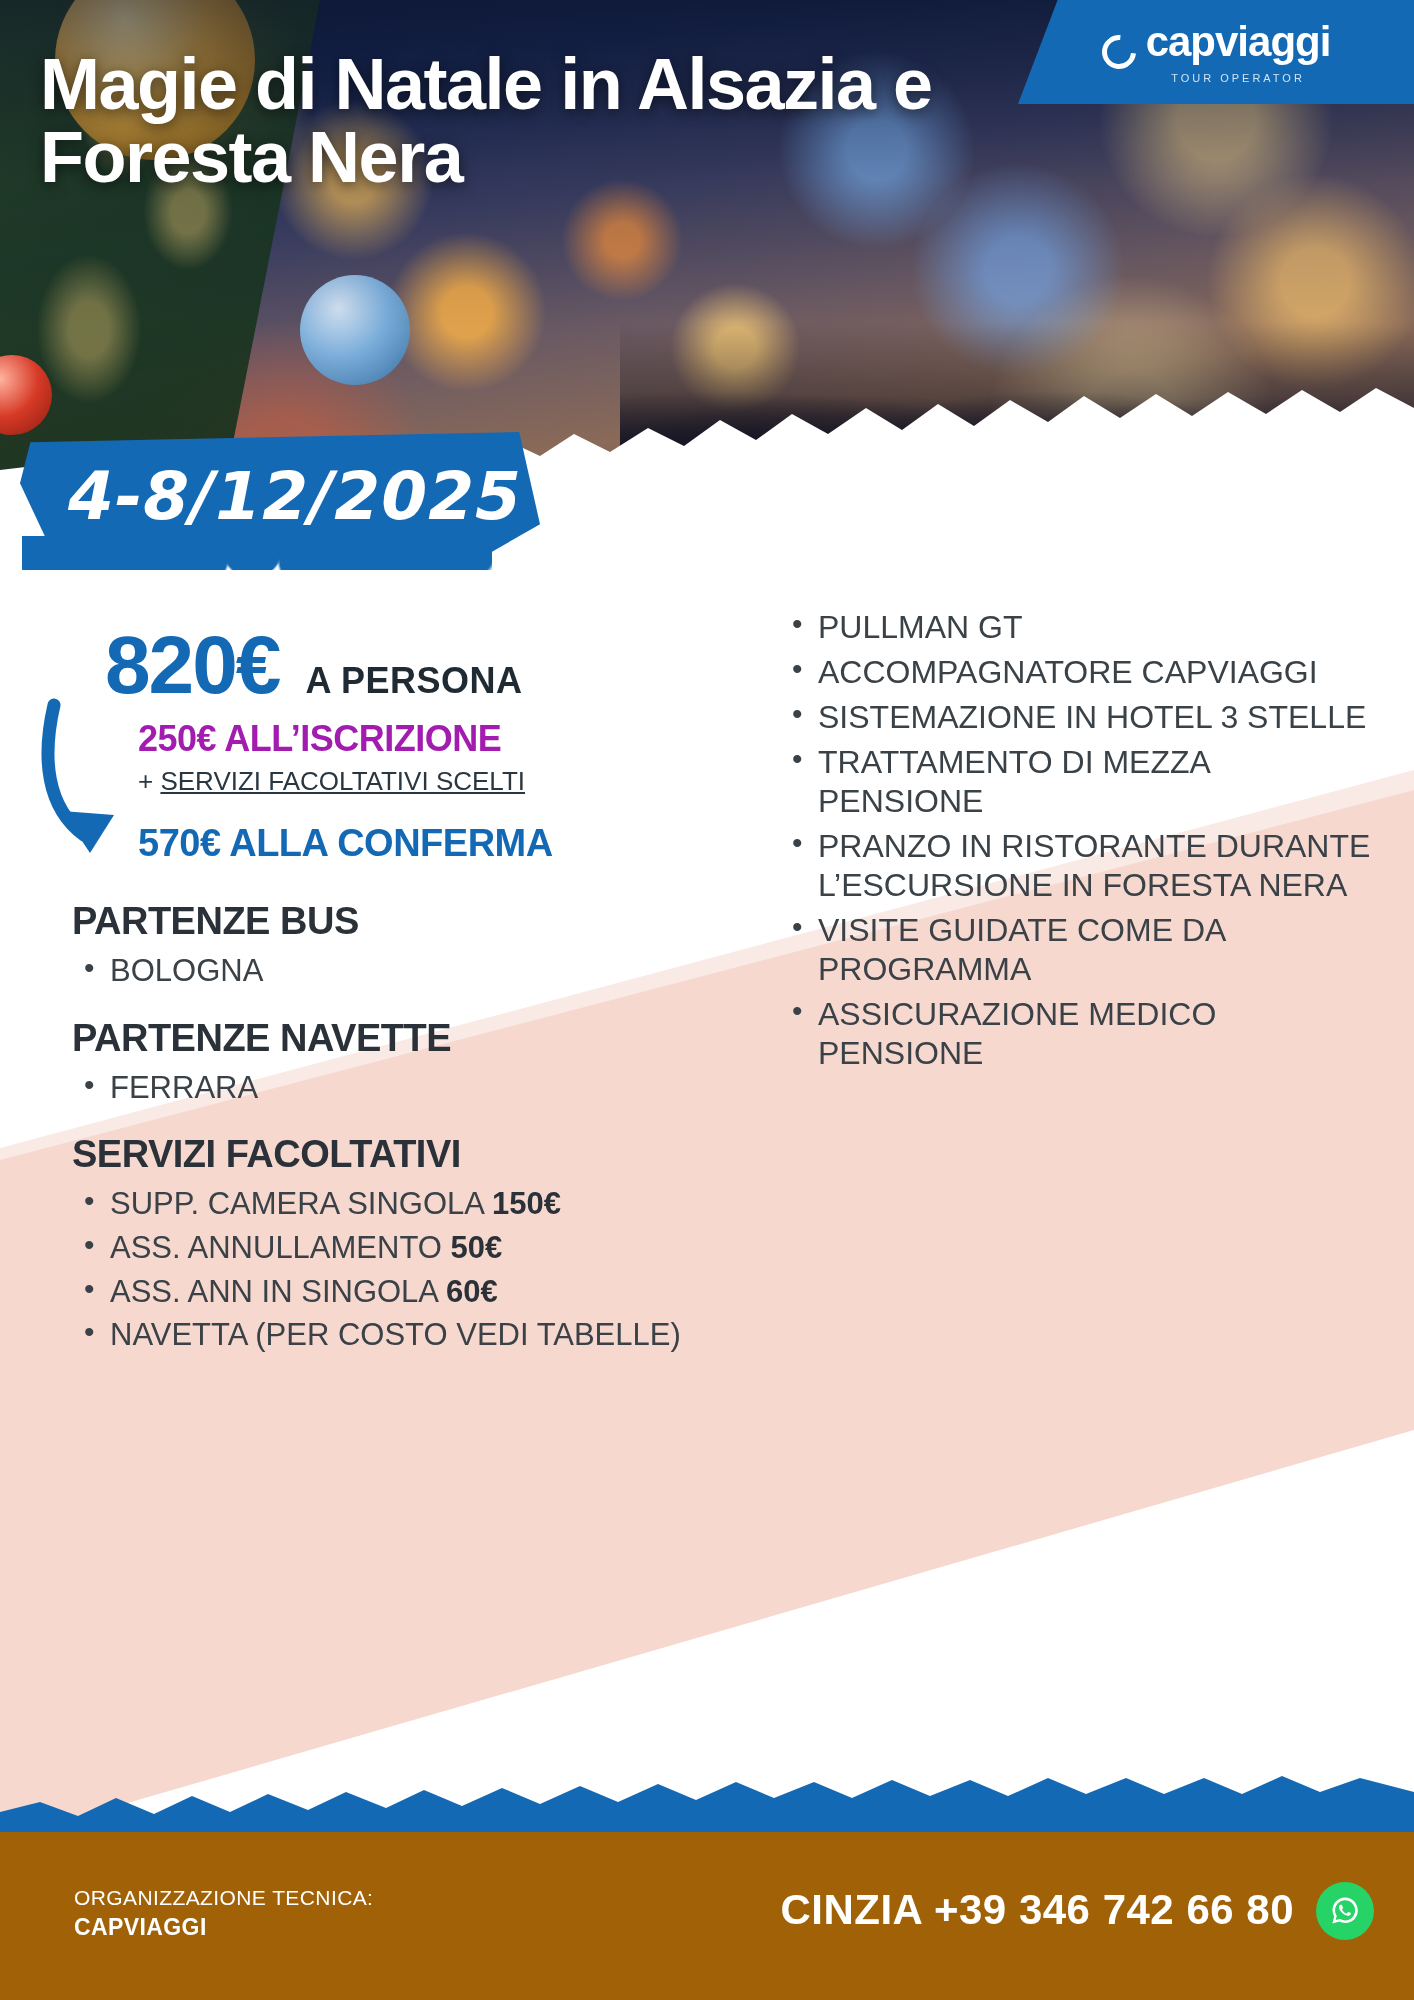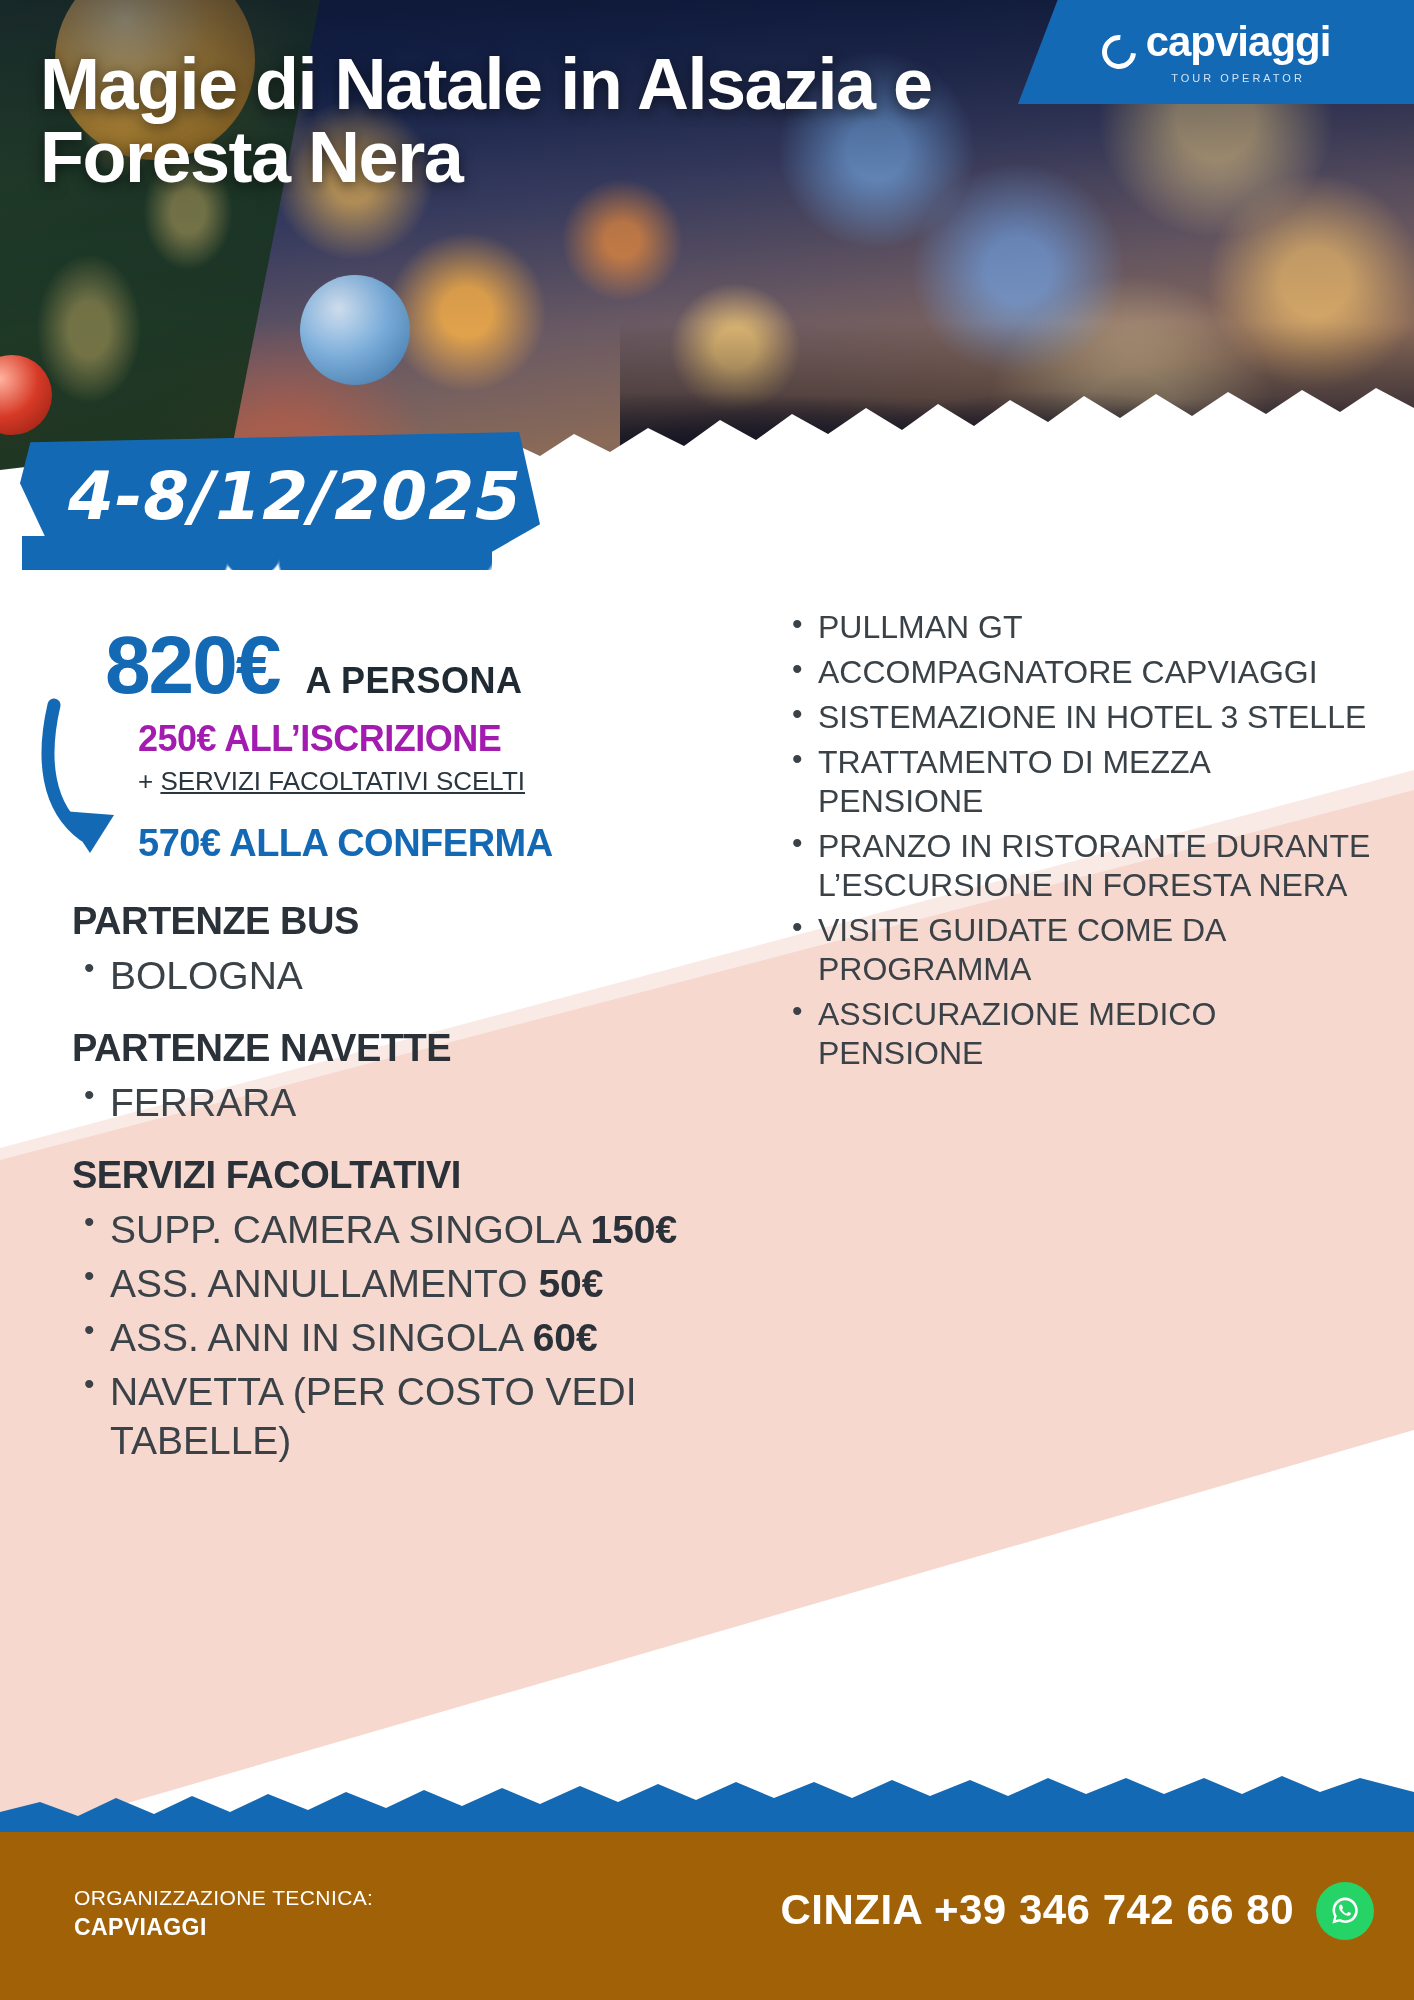--- a/index.html
+++ b/index.html
@@ -261,21 +261,21 @@
     color: #2a3138;
     letter-spacing: -0.5px;
   }
 
   ul.items {
     list-style: none;
     margin-top: 8px;
   }
   ul.items li {
     position: relative;
-    font-size: 39px;
+    font-size: 31px;
     color: #3a4248;
     line-height: 1.28;
     padding-left: 38px;
     margin-bottom: 4px;
   }
   ul.items li::before {
     content: "•";
     position: absolute;
     left: 12px; top: -2px;
     font-size: 30px;

